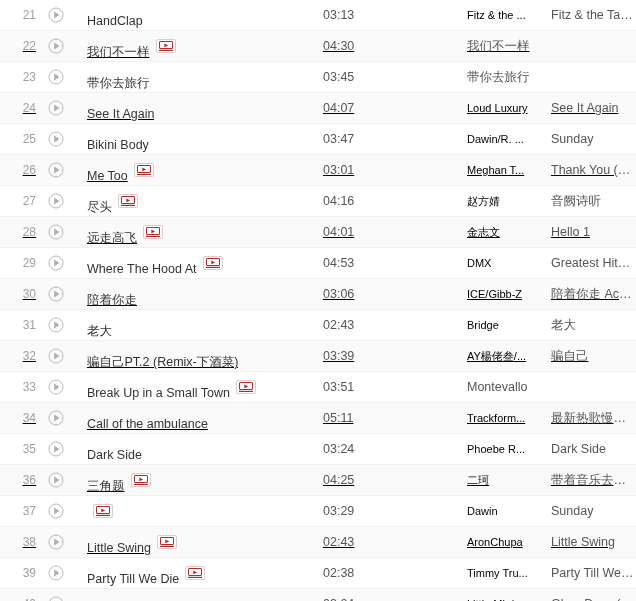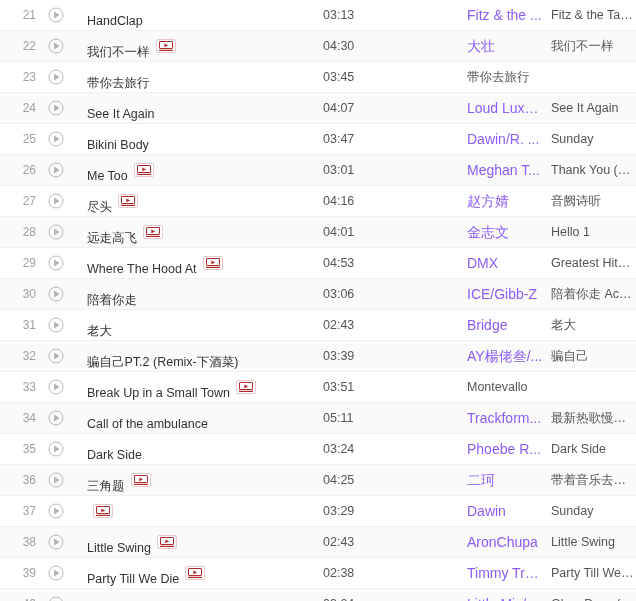--- a/index.html
+++ b/index.html
@@ -21,20 +21,21 @@
     table-layout: fixed;
   }
 
   .track-row {
     height: 30px;
     background: #ffffff;
     border-bottom: 1px solid #f0f0f0;
   }
   .track-row.alt {
     background: #fafafa;
+    text-decoration: underline;
   }
 
   .track-row > div {
     font-size: 12.5px;
     color: #333333;
     white-space: nowrap;
     overflow: hidden;
     text-overflow: ellipsis;
     line-height: 30px;
   }
@@ -126,22 +127,22 @@
     color: #555555;
     font-size: 12.5px;
     white-space: nowrap;
   }
 
   .col-artist {
     flex: 0 0 auto;
     width: 84px;
     box-sizing: border-box;
     padding-right: 8px;
-    color: #8b5cf6;
-    font-size: 14px;
+    color: #000000;
+    font-size: 11px;
     white-space: nowrap;
     overflow: hidden;
     text-overflow: ellipsis;
   }
 
   .col-album {
     flex: 1 1 auto;
     min-width: 0;
     box-sizing: border-box;
     color: #555555;
@@ -185,21 +186,20 @@
           <span class="title-text">我们不一样</span>
           <span class="mv-icon">
             <svg viewBox="0 0 14 10" aria-hidden="true">
               <rect x="0.5" y="0.5" width="13" height="7" rx="0.5" fill="none" stroke="#b02b2b" stroke-width="1"></rect>
               <polygon points="5.3,2.6 9.2,4.4 5.3,6.2" fill="#b02b2b"></polygon>
               <rect x="0" y="8.8" width="14" height="1.2" fill="#b02b2b"></rect>
             </svg>
           </span>
         </div>
         <div class="col-duration">04:30</div>
-        <div class="col-artist">大壮</div>
         <div class="col-album">我们不一样</div>
       </div>
     </div>
     <div class="track-row">
       <div class="row-inner">
         <div class="col-index">23</div>
         <div class="col-play">
           <svg class="play-icon" viewBox="0 0 16 16" aria-hidden="true">
             <circle cx="8" cy="8" r="7"></circle>
             <polygon points="6.2,4.6 11.4,8 6.2,11.4"></polygon>

